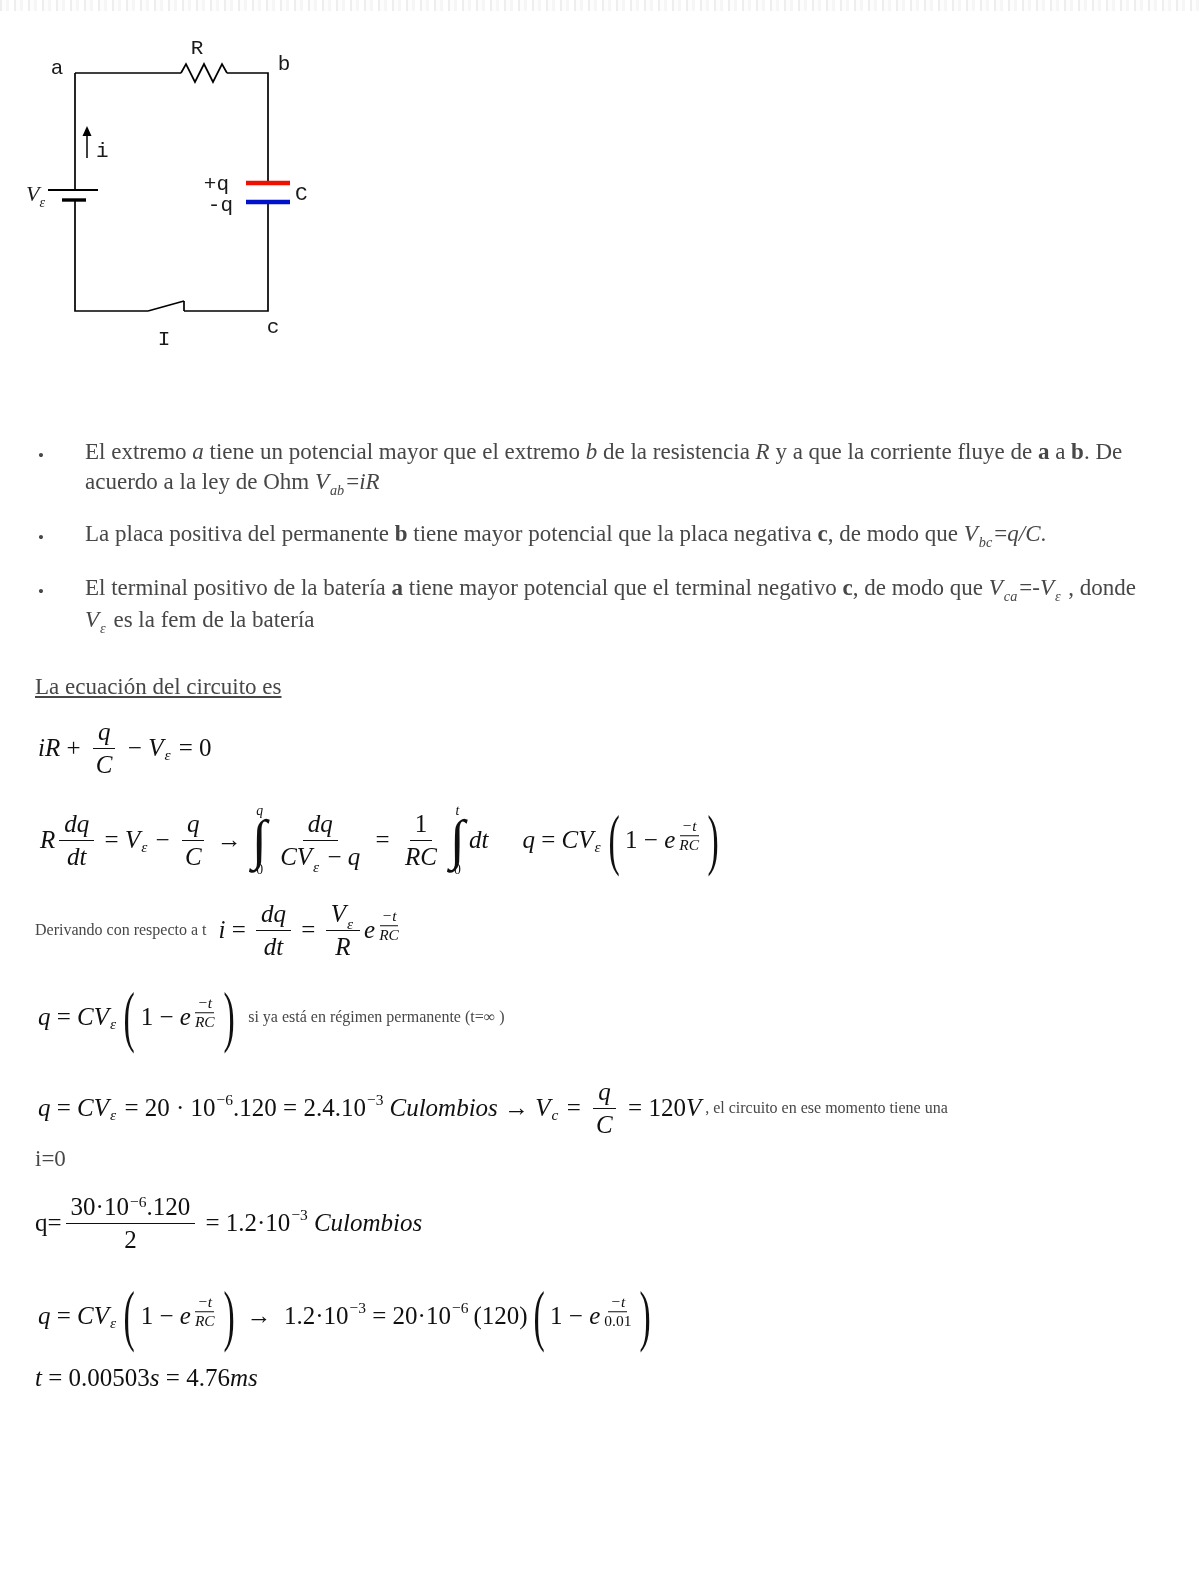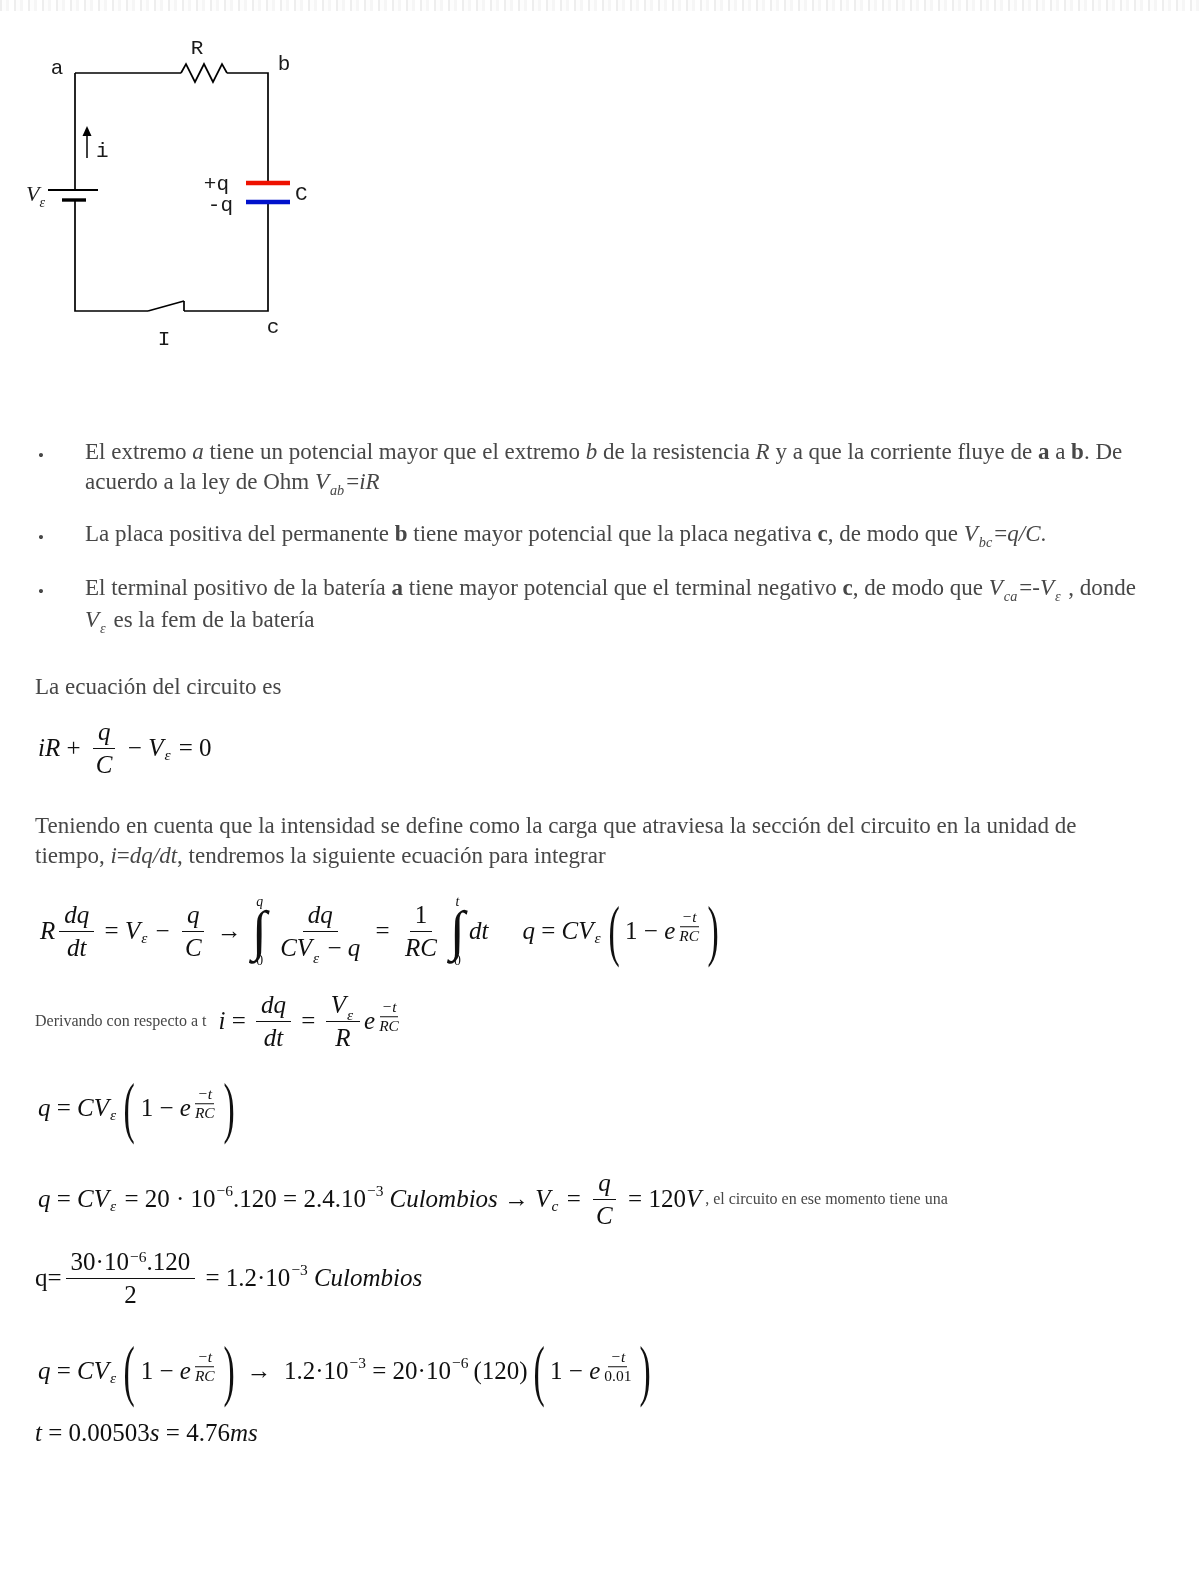--- a/index.html
+++ b/index.html
@@ -43,21 +43,21 @@
   .msup .mfrac { margin:0 1px; line-height:1.12; }
   .msup .mnum { border-bottom-width:1px; padding:0 2px 0; }
   .msup .mden { padding:0 2px; }
   .mint { display:inline-flex; flex-direction:column; align-items:center; line-height:1; margin:0 4px; }
   .mlim { font-size:0.55em; line-height:1; }
   .msign { font-size:2.2em; line-height:0.82; font-weight:300; }
   .mparen { display:inline-flex; align-items:center; }
   .pglyph { font-size:2.7em; font-weight:100; line-height:0.72; transform:scaleX(0.5); display:inline-block; }
 
   
-  .b-intro    { margin-top:35px; }
+  .b-intro    { margin-top:35px;text-decoration:underline; }
   .eq-circuit { margin-top:14px; margin-left:3px; height:64px; }
   .p-teniendo { margin-top:31px; }
   .eq-integrate { margin-top:24px; margin-left:5px; height:72px; }
   .l-derivando { margin-top:22px; height:64px; }
   .l-regimen  { margin-top:19px; height:72px; margin-left:3px; }
   .l-charge   { margin-top:25px; height:60px; margin-left:3px; }
   .l-i0       { margin-top:6px; }
   .l-half     { margin-top:18px; height:62px; }
   .eq-solve   { margin-top:26px; height:72px; margin-left:3px; }
   .l-time     { margin-top:11px; height:30px; }
@@ -116,40 +116,41 @@
         <div class="btext"><span>El terminal positivo de la batería </span><span class="bd">a</span><span> tiene mayor potencial que el terminal negativo </span><span class="bd">c</span><span>, de modo que </span><span class="it">V</span><span class="msub it">ca</span><span>=-</span><span class="it">V</span><span class="msub it">ε</span><span> , donde </span><span class="it">V</span><span class="msub it">ε</span><span> es la fem de la batería</span></div>
       </div>
     </div>
 
     <div class="para b-intro">La ecuación del circuito es</div>
 
     <div class="eqline eq-circuit">
       <span data-math="equations.circuit"><span class="it">iR</span><span> + </span><span class="mfrac"><span class="mnum"><span class="it">q</span></span><span class="mden"><span class="it">C</span></span></span><span> − </span><span class="it">V</span><span class="msub it">ε</span><span> = 0</span></span>
     </div>
 
-    <div class="para p-teniendo"><span>Teniendo en cuenta que la intensidad se define como la carga que atraviesa la sección del circuito en la unidad de tiempo, </span><span class="it">i</span><span>=</span><span class="it">dq/dt</span><span>, tendremos la siguiente ecuación para integrar</span></div>
 
     <div class="eqline eq-integrate">
       <span data-math="equations.integrate"><span class="it">R</span><span class="mfrac"><span class="mnum"><span class="it">dq</span></span><span class="mden"><span class="it">dt</span></span></span><span> = </span><span class="it">V</span><span class="msub it">ε</span><span> − </span><span class="mfrac"><span class="mnum"><span class="it">q</span></span><span class="mden"><span class="it">C</span></span></span><span> → </span><span class="mint"><span class="mlim it">q</span><span class="msign">∫</span><span class="mlim">0</span></span><span class="mfrac"><span class="mnum"><span class="it">dq</span></span><span class="mden"><span class="it">CV</span><span class="msub it">ε</span><span> − </span><span class="it">q</span></span></span><span> = </span><span class="mfrac"><span class="mnum"><span>1</span></span><span class="mden"><span class="it">RC</span></span></span><span class="mint"><span class="mlim it">t</span><span class="msign">∫</span><span class="mlim">0</span></span><span class="it">dt</span><span style="display: inline-block; width: 34px;">&nbsp;</span><span class="it">q</span><span> = </span><span class="it">CV</span><span class="msub it">ε</span><span class="mparen"><span class="pglyph">(</span><span class="mrow"><span>1 − </span><span class="it">e</span><span class="msup"><span class="mfrac"><span class="mnum"><span class="it">−t</span></span><span class="mden"><span class="it">RC</span></span></span></span></span><span class="pglyph">)</span></span></span>
     </div>
 
     <div class="eqline l-derivando">
       <span class="lbl">Derivando con respecto a t   </span>
       <span data-math="equations.derivative"><span class="it">i</span><span> = </span><span class="mfrac"><span class="mnum"><span class="it">dq</span></span><span class="mden"><span class="it">dt</span></span></span><span> = </span><span class="mfrac"><span class="mnum"><span class="it">V</span><span class="msub it">ε</span></span><span class="mden"><span class="it">R</span></span></span><span class="it">e</span><span class="msup"><span class="mfrac"><span class="mnum"><span class="it">−t</span></span><span class="mden"><span class="it">RC</span></span></span></span></span>
     </div>
 
     <div class="eqline l-regimen">
       <span data-math="equations.charge_general"><span class="it">q</span><span> = </span><span class="it">CV</span><span class="msub it">ε</span><span class="mparen"><span class="pglyph">(</span><span class="mrow"><span>1 − </span><span class="it">e</span><span class="msup"><span class="mfrac"><span class="mnum"><span class="it">−t</span></span><span class="mden"><span class="it">RC</span></span></span></span></span><span class="pglyph">)</span></span></span>
+      <span class="lbl">  si ya está en régimen permanente (t=∞ )</span>
     </div>
 
     <div class="eqline l-charge">
       <span data-math="equations.charge_value"><span class="it">q</span><span> = </span><span class="it">CV</span><span class="msub it">ε</span><span> = 20 · 10</span><span class="msup">−6</span><span>.120 = 2.4.10</span><span class="msup">−3</span><span style="display: inline-block; width: 6px;">&nbsp;</span><span class="it">Culombios</span><span> → </span><span class="it">V</span><span class="msub it">c</span><span> = </span><span class="mfrac"><span class="mnum"><span class="it">q</span></span><span class="mden"><span class="it">C</span></span></span><span> = 120</span><span class="it">V</span></span>
       <span class="lbl"> , el circuito en ese momento tiene una</span>
     </div>
 
+    <div class="para l-i0">i=0</div>
 
     <div class="eqline l-half">
       <span data-math="equations.half_charge"><span>q=</span><span class="mfrac"><span class="mnum"><span>30·10</span><span class="msup">−6</span><span>.120</span></span><span class="mden"><span>2</span></span></span><span> = 1.2·10</span><span class="msup">−3</span><span style="display: inline-block; width: 6px;">&nbsp;</span><span class="it">Culombios</span></span>
     </div>
 
     <div class="eqline eq-solve">
       <span data-math="equations.solve_time"><span class="it">q</span><span> = </span><span class="it">CV</span><span class="msub it">ε</span><span class="mparen"><span class="pglyph">(</span><span class="mrow"><span>1 − </span><span class="it">e</span><span class="msup"><span class="mfrac"><span class="mnum"><span class="it">−t</span></span><span class="mden"><span class="it">RC</span></span></span></span></span><span class="pglyph">)</span></span><span> →  1.2·10</span><span class="msup">−3</span><span> = 20·10</span><span class="msup">−6</span><span style="display: inline-block; width: 5px;">&nbsp;</span><span>(120)</span><span class="mparen"><span class="pglyph">(</span><span class="mrow"><span>1 − </span><span class="it">e</span><span class="msup"><span class="mfrac"><span class="mnum"><span class="it">−t</span></span><span class="mden"><span>0.01</span></span></span></span></span><span class="pglyph">)</span></span></span>
     </div>
 
     <div class="eqline l-time">

